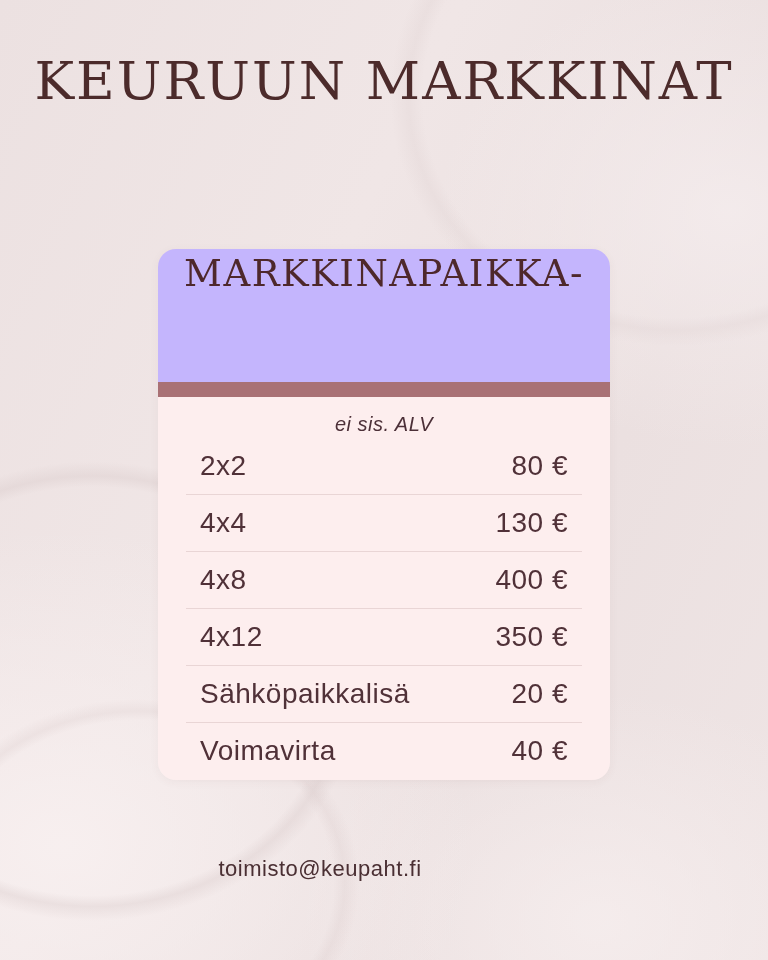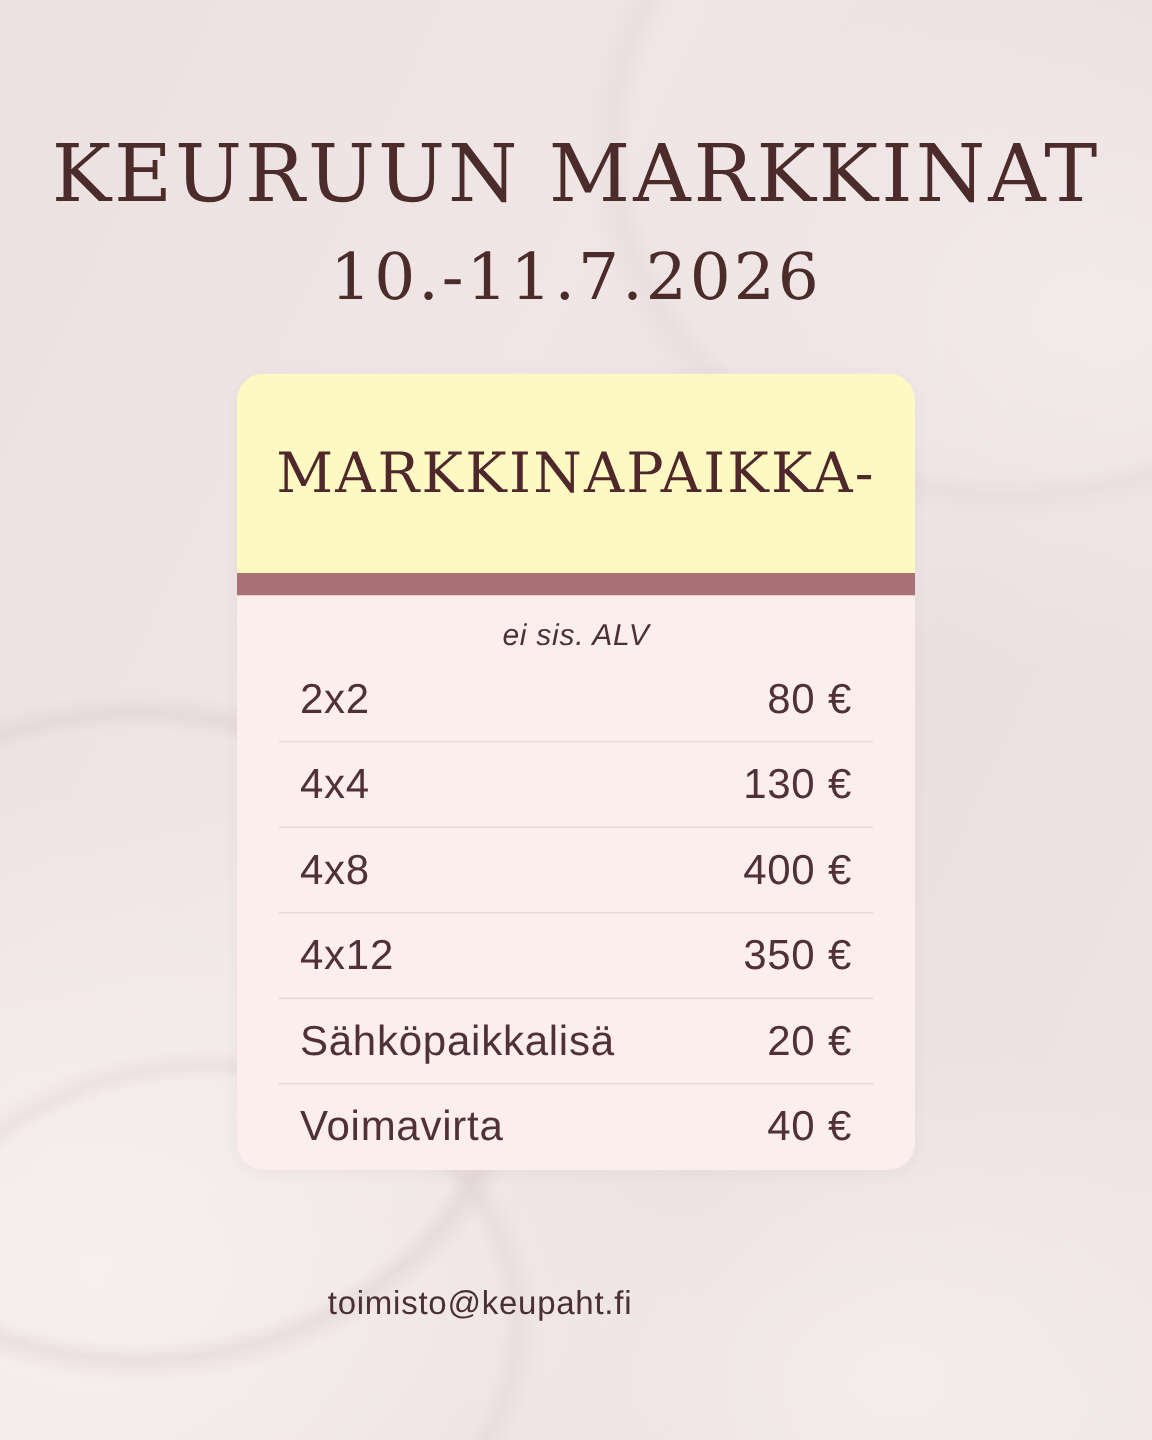--- a/index.html
+++ b/index.html
@@ -27,21 +27,20 @@
   }
 
   .header-block {
     position: absolute;
     top: 52px;
     left: 0;
     width: 768px;
     text-align: center;
     color: #4c2b2b;
     font-family: "DejaVu Serif", "Liberation Serif", serif;
-    margin-top: 36px;
   }
   .main-title {
     font-size: 53px;
     font-weight: normal;
     letter-spacing: 2px;
     line-height: 1.1;
     margin: 0;
   }
   .event-dates {
     font-size: 43px;
@@ -54,25 +53,25 @@
     left: 158px;
     top: 249px;
     width: 452px;
     height: 531px;
     border-radius: 18px;
     overflow: hidden;
     box-shadow: 0 2px 10px rgba(90,60,60,0.05);
   }
   .card-header {
     height: 133px;
-    background: #fef9c3;
+    background: #c4b5fd;
     display: flex;
     flex-direction: column;
     align-items: center;
-    justify-content: center;
+    justify-content: space-between;
     text-align: center;
     color: #4e282b;
     font-family: "DejaVu Serif", "Liberation Serif", serif;
     font-size: 37px;
     letter-spacing: 1.5px;
     line-height: 1.35;
   }
   .card-stripe {
     height: 15px;
     background: #a97175;
@@ -117,21 +116,20 @@
     color: #4a2f33;
   }
 </style>
 </head>
 <body>
 
 <div class="bg-texture"></div>
 
 <div class="header-block">
   <h1 class="main-title">KEURUUN MARKKINAT</h1>
-  <div class="event-dates">10.-11.7.2026</div>
 </div>
 
 <div class="price-card">
   <div class="card-header">
     <div>MARKKINAPAIKKA-</div>
   </div>
   <div class="card-stripe"></div>
   <div class="card-body">
     <div class="tax-note">ei sis. ALV</div>
 

